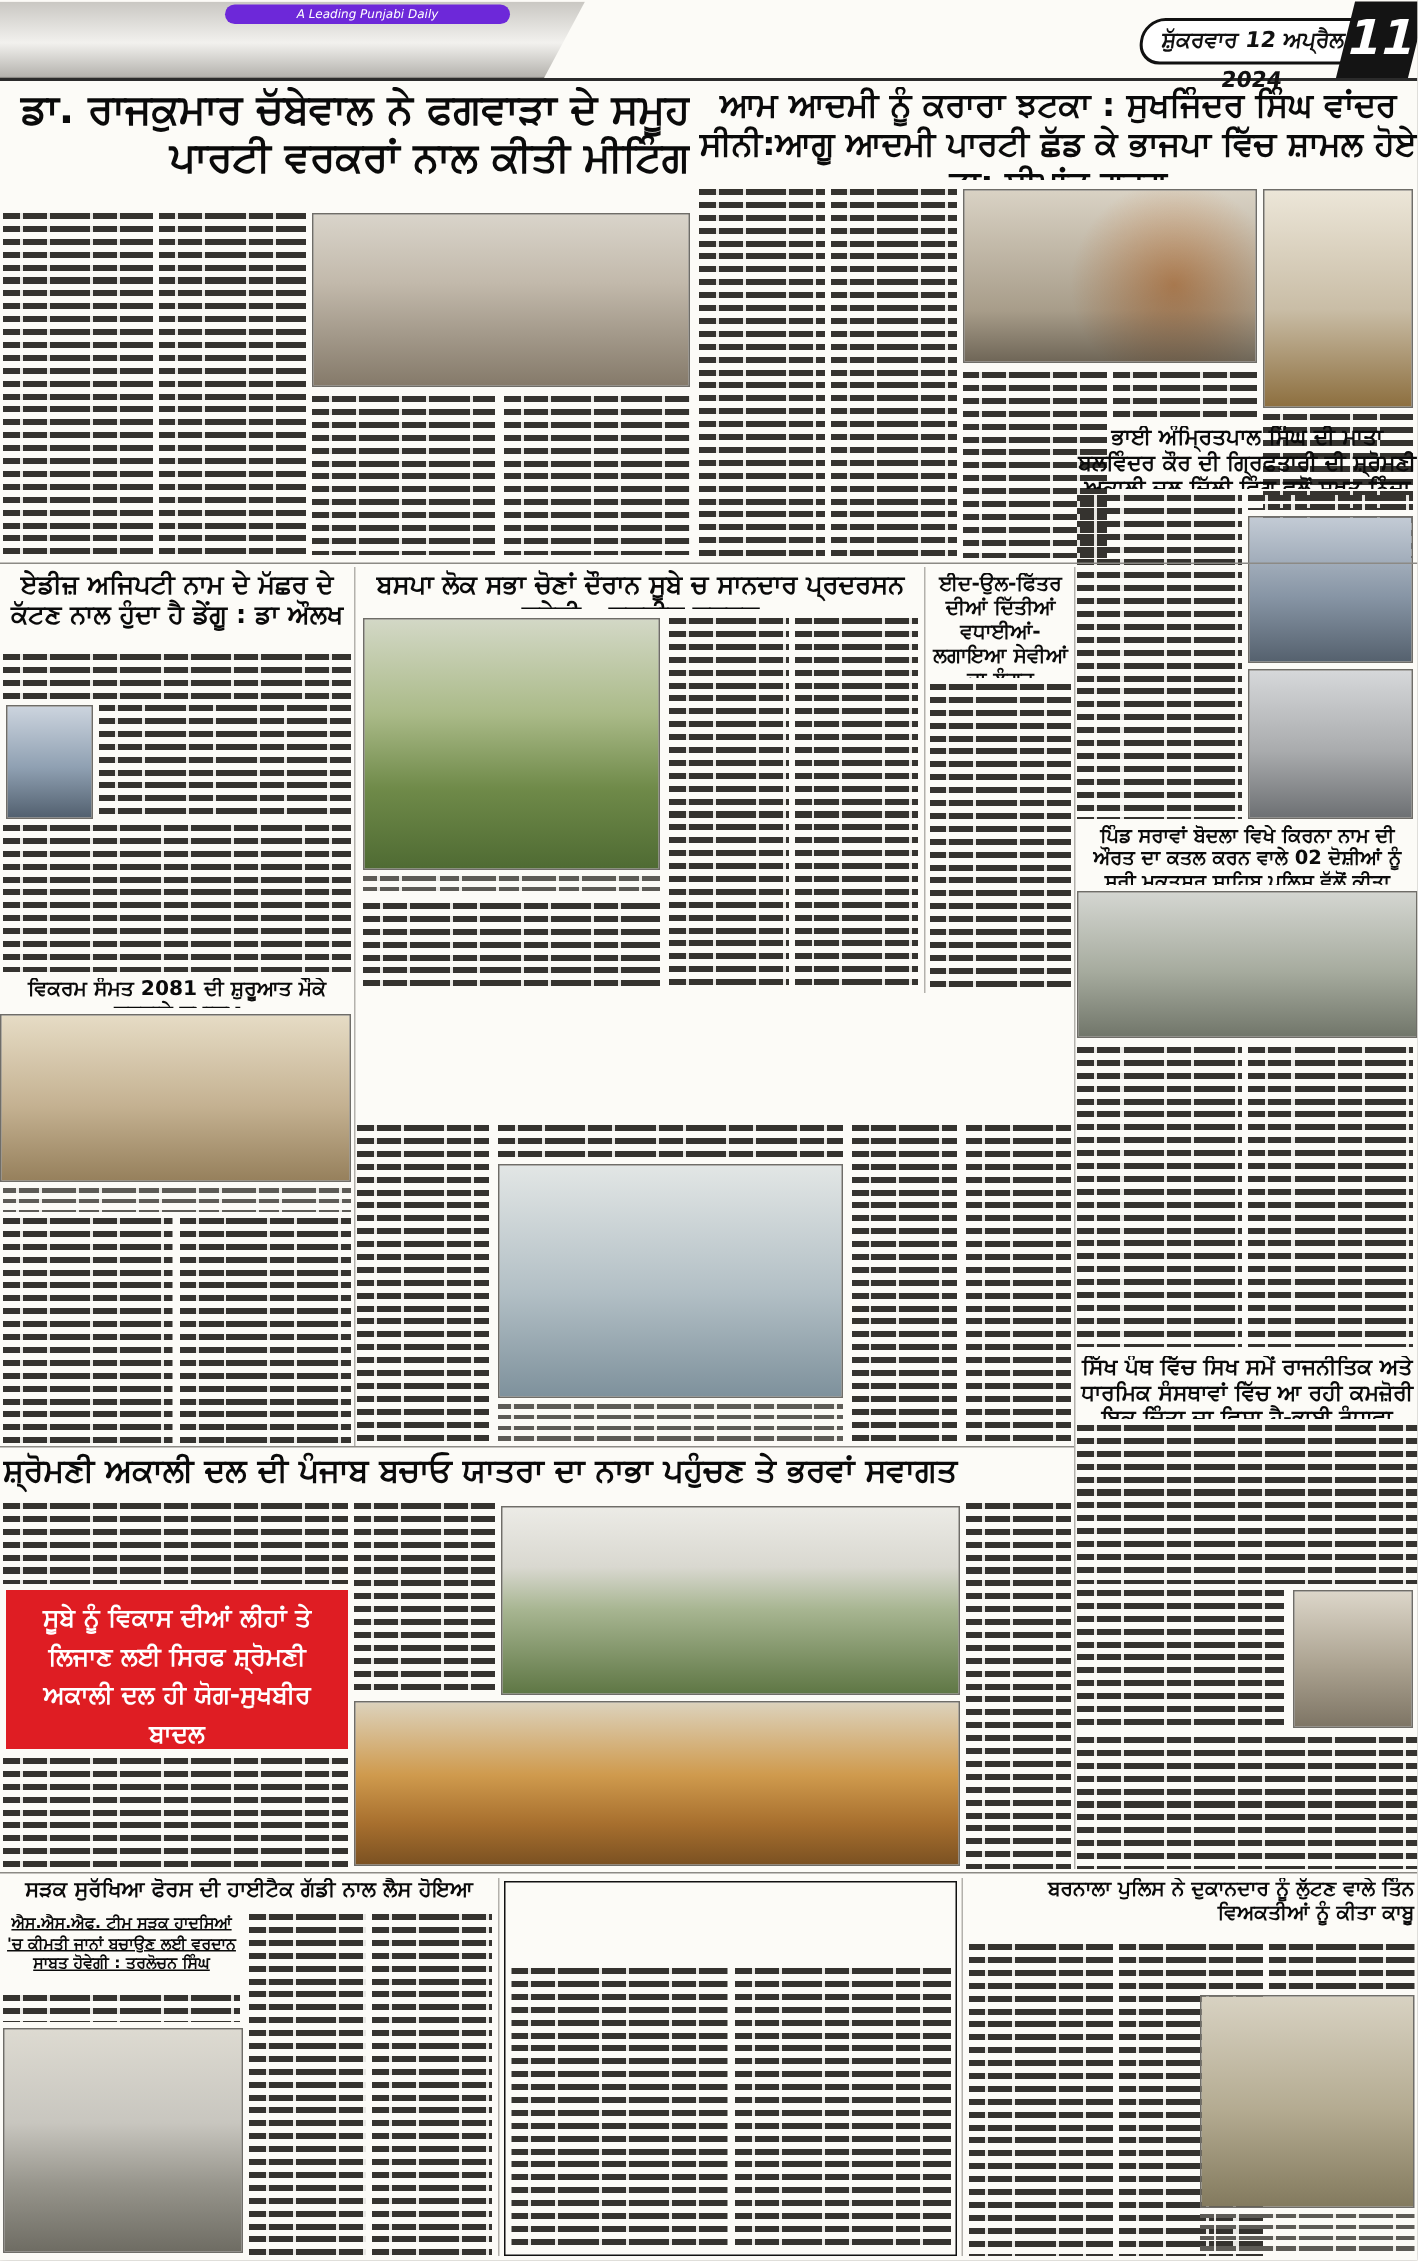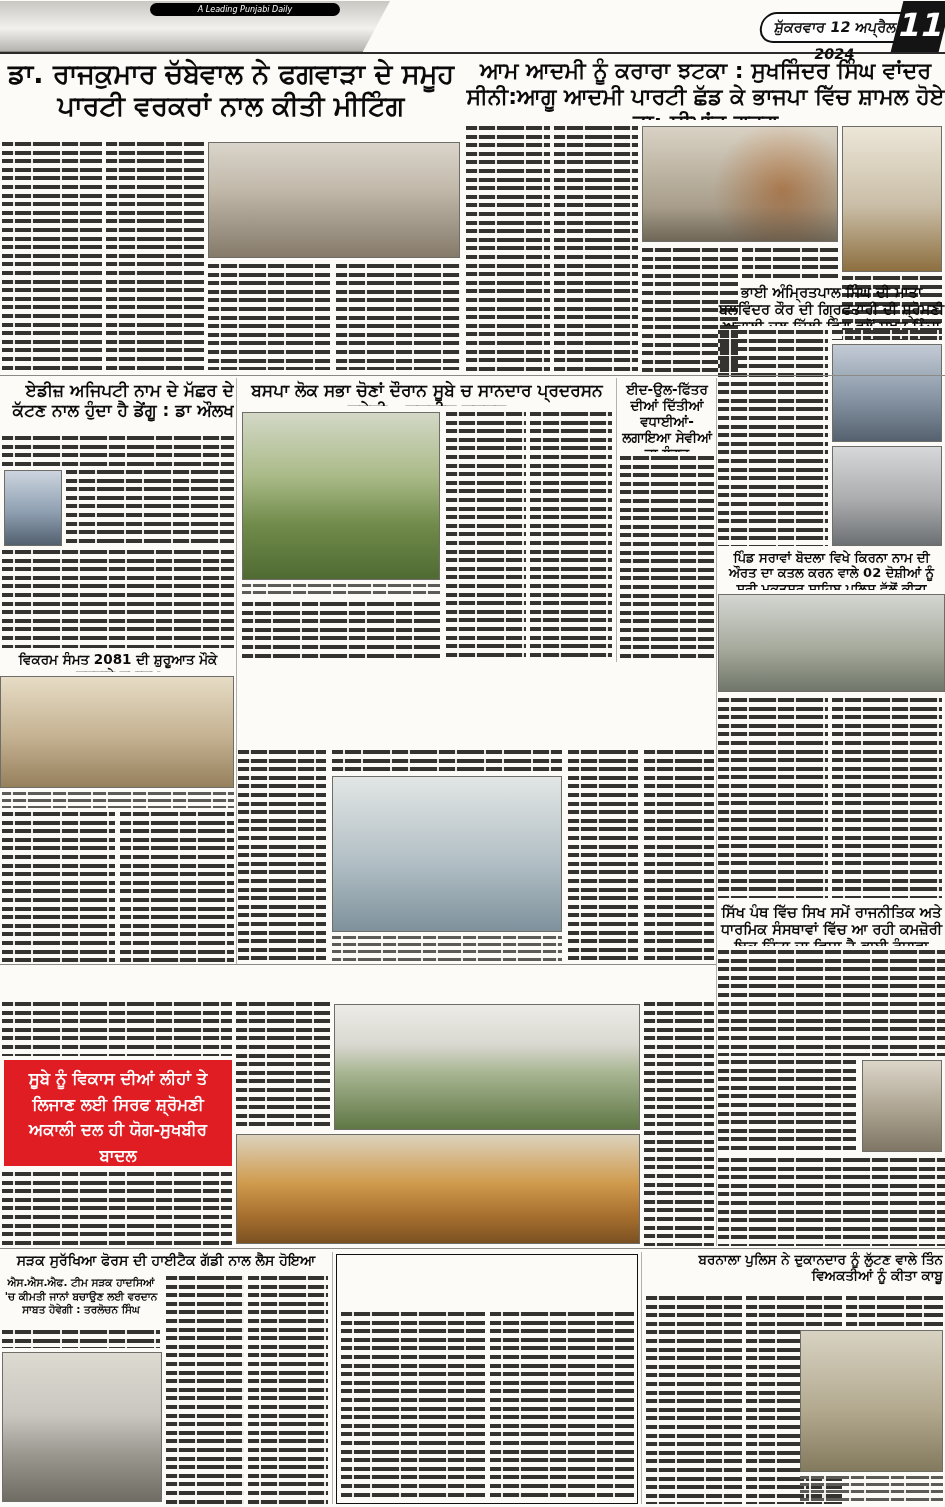--- a/index.html
+++ b/index.html
@@ -57,25 +57,25 @@
   .redbox{color:#ffffff;font-weight:700;text-align:center;}
   .votersbox{border:1.5px solid #111;}
 </style>
 </head>
 <body>
 
 <div class="page">
 
   <div class="abs header-strip" style="left:0;top:0;width:945px;height:54px;background:#fcfbf7;"></div>
   <div class="abs logo-panel" style="left:0;top:1px;width:390px;height:51px;"></div>
-  <div class="abs tagline" style="left: 150px; top: 3px; width: 190px; height: 13px; background-color: #000000;">A Leading Punjabi Daily</div>
+  <div class="abs tagline" style="left: 150px; top: 3px; width: 190px; height: 13px; background-color: #6d28d9;">A Leading Punjabi Daily</div>
   <div class="abs date-pill" style="left:760px;top:12px;width:156px;height:31px;">ਸ਼ੁੱਕਰਵਾਰ 12 ਅਪ੍ਰੈਲ, 2024</div>
   <div class="abs pageno" style="left: 897px; top: 1px; width: 48px; height: 51px; background-color: rgb(20, 20, 20);">11</div>
 
-  <div class="abs hl" style="left:2px;top:58px;width:458px;height:78px;font-size:27px;">ਡਾ. ਰਾਜਕੁਮਾਰ ਚੱਬੇਵਾਲ ਨੇ ਫਗਵਾੜਾ ਦੇ ਸਮੂਹ ਪਾਰਟੀ ਵਰਕਰਾਂ ਨਾਲ ਕੀਤੀ ਮੀਟਿੰਗ</div>
+  <div class="abs hl" style="left:2px;top:58px;width:458px;height:78px;font-size:27px;text-align:right;">ਡਾ. ਰਾਜਕੁਮਾਰ ਚੱਬੇਵਾਲ ਨੇ ਫਗਵਾੜਾ ਦੇ ਸਮੂਹ ਪਾਰਟੀ ਵਰਕਰਾਂ ਨਾਲ ਕੀਤੀ ਮੀਟਿੰਗ</div>
   <div class="abs greek" style="left:2px;top:142px;width:100px;height:228px;"></div>
   <div class="abs greek" style="left:106px;top:142px;width:98px;height:228px;"></div>
   <div class="abs photo ph-meeting" style="left:208px;top:142px;width:252px;height:116px;"></div>
   <div class="abs greek" style="left:208px;top:264px;width:122px;height:106px;"></div>
   <div class="abs greek" style="left:336px;top:264px;width:124px;height:106px;"></div>
 
   <div class="abs hl" style="left:466px;top:58px;width:479px;height:62px;font-size:22px;">ਆਮ ਆਦਮੀ ਨੂੰ ਕਰਾਰਾ ਝਟਕਾ : ਸੁਖਜਿੰਦਰ ਸਿੰਘ ਵਾਂਦਰ ਸੀਨੀ:ਆਗੂ ਆਦਮੀ ਪਾਰਟੀ ਛੱਡ ਕੇ ਭਾਜਪਾ ਵਿੱਚ ਸ਼ਾਮਲ ਹੋਏ ਡਾ: ਸੀਮਾਂਤ ਗਰਗ</div>
   <div class="abs greek" style="left:466px;top:126px;width:84px;height:246px;"></div>
   <div class="abs greek" style="left:554px;top:126px;width:84px;height:246px;"></div>
   <div class="abs photo ph-bjp" style="left:642px;top:126px;width:196px;height:116px;"></div>
@@ -85,21 +85,21 @@
   <div class="abs greek" style="left:842px;top:276px;width:100px;height:96px;"></div>
 
   <div class="abs hl" style="left:718px;top:284px;width:227px;height:42px;font-size:14.5px;">ਭਾਈ ਅੰਮ੍ਰਿਤਪਾਲ ਸਿੰਘ ਦੀ ਮਾਤਾ ਬਲਵਿੰਦਰ ਕੌਰ ਦੀ ਗ੍ਰਿਫਤਾਰੀ ਦੀ ਸ਼੍ਰੋਮਣੀ ਅਕਾਲੀ ਦਲ ਦਿੱਲੀ ਵਿੰਗ ਵਲੋਂ ਸਖ਼ਤ ਨਿੰਦਾ</div>
   <div class="abs greek" style="left:718px;top:330px;width:110px;height:216px;"></div>
   <div class="abs greek" style="left:832px;top:330px;width:110px;height:10px;"></div>
   <div class="abs photo ph-portrait1" style="left:832px;top:344px;width:110px;height:98px;"></div>
   <div class="abs photo ph-portrait2" style="left:832px;top:446px;width:110px;height:100px;"></div>
 
   <div class="abs hrule" style="left:0;top:375px;width:945px;"></div>
 
-  <div class="abs hl" style="left:2px;top:380px;width:232px;height:52px;font-size:17px;text-align:right;">ਏਡੀਜ਼ ਅਜਿਪਟੀ ਨਾਮ ਦੇ ਮੱਛਰ ਦੇ ਕੱਟਣ ਨਾਲ ਹੁੰਦਾ ਹੈ ਡੇਂਗੂ : ਡਾ ਔਲਖ</div>
+  <div class="abs hl" style="left:2px;top:380px;width:232px;height:52px;font-size:17px;">ਏਡੀਜ਼ ਅਜਿਪਟੀ ਨਾਮ ਦੇ ਮੱਛਰ ਦੇ ਕੱਟਣ ਨਾਲ ਹੁੰਦਾ ਹੈ ਡੇਂਗੂ : ਡਾ ਔਲਖ</div>
   <div class="abs greek" style="left:2px;top:436px;width:232px;height:30px;"></div>
   <div class="abs photo ph-aulakh" style="left:4px;top:470px;width:58px;height:76px;"></div>
   <div class="abs greek" style="left:66px;top:470px;width:168px;height:76px;"></div>
   <div class="abs greek" style="left:2px;top:550px;width:232px;height:98px;"></div>
   <div class="abs hl" style="left:2px;top:652px;width:232px;height:20px;font-size:13.5px;">ਵਿਕਰਮ ਸੰਮਤ 2081 ਦੀ ਸ਼ੁਰੂਆਤ ਮੌਕੇ ਕਰਵਾਏ ਸਮਾਗਮ</div>
   <div class="abs photo ph-vikram" style="left:0px;top:676px;width:234px;height:112px;"></div>
   <div class="abs greek-lite" style="left:2px;top:792px;width:232px;height:16px;"></div>
   <div class="abs greek" style="left:2px;top:812px;width:113px;height:150px;"></div>
   <div class="abs greek" style="left:120px;top:812px;width:114px;height:150px;"></div>
 
@@ -130,34 +130,35 @@
   <div class="abs greek" style="left:644px;top:750px;width:70px;height:212px;"></div>
 
   <div class="abs hl" style="left:718px;top:904px;width:227px;height:42px;font-size:14.5px;">ਸਿੱਖ ਪੰਥ ਵਿੱਚ ਸਿਖ ਸਮੇਂ ਰਾਜਨੀਤਿਕ ਅਤੇ ਧਾਰਮਿਕ ਸੰਸਥਾਵਾਂ ਵਿੱਚ ਆ ਰਹੀ ਕਮਜ਼ੋਰੀ ਇਕ ਚਿੰਤਾ ਦਾ ਵਿਸ਼ਾ ਹੈ-ਭਾਈ ਰੰਧਾਵਾ</div>
   <div class="abs greek" style="left:718px;top:950px;width:227px;height:106px;"></div>
   <div class="abs greek" style="left:718px;top:1060px;width:138px;height:94px;"></div>
   <div class="abs photo ph-randhawa" style="left:862px;top:1060px;width:80px;height:92px;"></div>
   <div class="abs greek" style="left:718px;top:1158px;width:227px;height:88px;"></div>
 
   <div class="abs hrule" style="left:0;top:964px;width:716px;"></div>
 
+  <div class="abs hl hl-left" style="left:2px;top:968px;width:713px;height:28px;font-size:21px;">ਸ਼੍ਰੋਮਣੀ ਅਕਾਲੀ ਦਲ ਦੀ ਪੰਜਾਬ ਬਚਾਓ ਯਾਤਰਾ ਦਾ ਨਾਭਾ ਪਹੁੰਚਣ ਤੇ ਭਰਵਾਂ ਸਵਾਗਤ</div>
   <div class="abs greek" style="left:2px;top:1002px;width:230px;height:54px;"></div>
   <div class="abs redbox" style="left: 4px; top: 1060px; width: 228px; height: 106px; font-size: 16.5px; line-height: 1.55; padding: 6px 4px; background-color: rgb(223, 29, 35);">ਸੂਬੇ ਨੂੰ ਵਿਕਾਸ ਦੀਆਂ ਲੀਹਾਂ ਤੇ ਲਿਜਾਣ ਲਈ ਸਿਰਫ ਸ਼੍ਰੋਮਣੀ ਅਕਾਲੀ ਦਲ ਹੀ ਯੋਗ-ਸੁਖਬੀਰ ਬਾਦਲ</div>
   <div class="abs greek" style="left:2px;top:1172px;width:230px;height:74px;"></div>
   <div class="abs greek" style="left:236px;top:1002px;width:94px;height:128px;"></div>
   <div class="abs photo ph-badal" style="left:334px;top:1004px;width:306px;height:126px;"></div>
   <div class="abs photo ph-crowd" style="left:236px;top:1134px;width:404px;height:110px;"></div>
   <div class="abs greek" style="left:644px;top:1002px;width:70px;height:244px;"></div>
 
   <div class="abs hrule" style="left:0;top:1248px;width:945px;"></div>
   <div class="abs vrule" style="left:332px;top:1252px;height:252px;"></div>
   <div class="abs vrule" style="left:641px;top:1252px;height:252px;"></div>
 
   <div class="abs hl" style="left:2px;top:1252px;width:328px;height:20px;font-size:14px;">ਸੜਕ ਸੁਰੱਖਿਆ ਫੋਰਸ ਦੀ ਹਾਈਟੈਕ ਗੱਡੀ ਨਾਲ ਲੈਸ ਹੋਇਆ ਥਾਣਾ ਸਮਰਾਲਾ</div>
-  <div class="abs hl" style="left:2px;top:1276px;width:158px;height:50px;font-size:10.5px;line-height:1.3;">ਐਸ.ਐਸ.ਐਫ. ਟੀਮ ਸੜਕ ਹਾਦਸਿਆਂ 'ਚ ਕੀਮਤੀ ਜਾਨਾਂ ਬਚਾਉਣ ਲਈ ਵਰਦਾਨ ਸਾਬਤ ਹੋਵੇਗੀ : ਤਰਲੋਚਨ ਸਿੰਘ</div>
+  <div class="abs hl" style="left:2px;top:1276px;width:158px;height:50px;font-size:10.5px;line-height:1.3;text-decoration:underline;">ਐਸ.ਐਸ.ਐਫ. ਟੀਮ ਸੜਕ ਹਾਦਸਿਆਂ 'ਚ ਕੀਮਤੀ ਜਾਨਾਂ ਬਚਾਉਣ ਲਈ ਵਰਦਾਨ ਸਾਬਤ ਹੋਵੇਗੀ : ਤਰਲੋਚਨ ਸਿੰਘ</div>
   <div class="abs greek" style="left:2px;top:1330px;width:158px;height:18px;"></div>
   <div class="abs photo ph-ssf" style="left:2px;top:1352px;width:160px;height:150px;"></div>
   <div class="abs greek" style="left:166px;top:1276px;width:78px;height:228px;"></div>
   <div class="abs greek" style="left:248px;top:1276px;width:80px;height:228px;"></div>
 
   <div class="abs votersbox" style="left:336px;top:1254px;width:302px;height:250px;"></div>
   <div class="abs greek" style="left:341px;top:1312px;width:144px;height:186px;"></div>
   <div class="abs greek" style="left:490px;top:1312px;width:144px;height:186px;"></div>
 
   <div class="abs hl" style="left:646px;top:1252px;width:297px;height:40px;font-size:13.5px;text-align:right;">ਬਰਨਾਲਾ ਪੁਲਿਸ ਨੇ ਦੁਕਾਨਦਾਰ ਨੂੰ ਲੁੱਟਣ ਵਾਲੇ ਤਿੰਨ ਵਿਅਕਤੀਆਂ ਨੂੰ ਕੀਤਾ ਕਾਬੂ</div>

